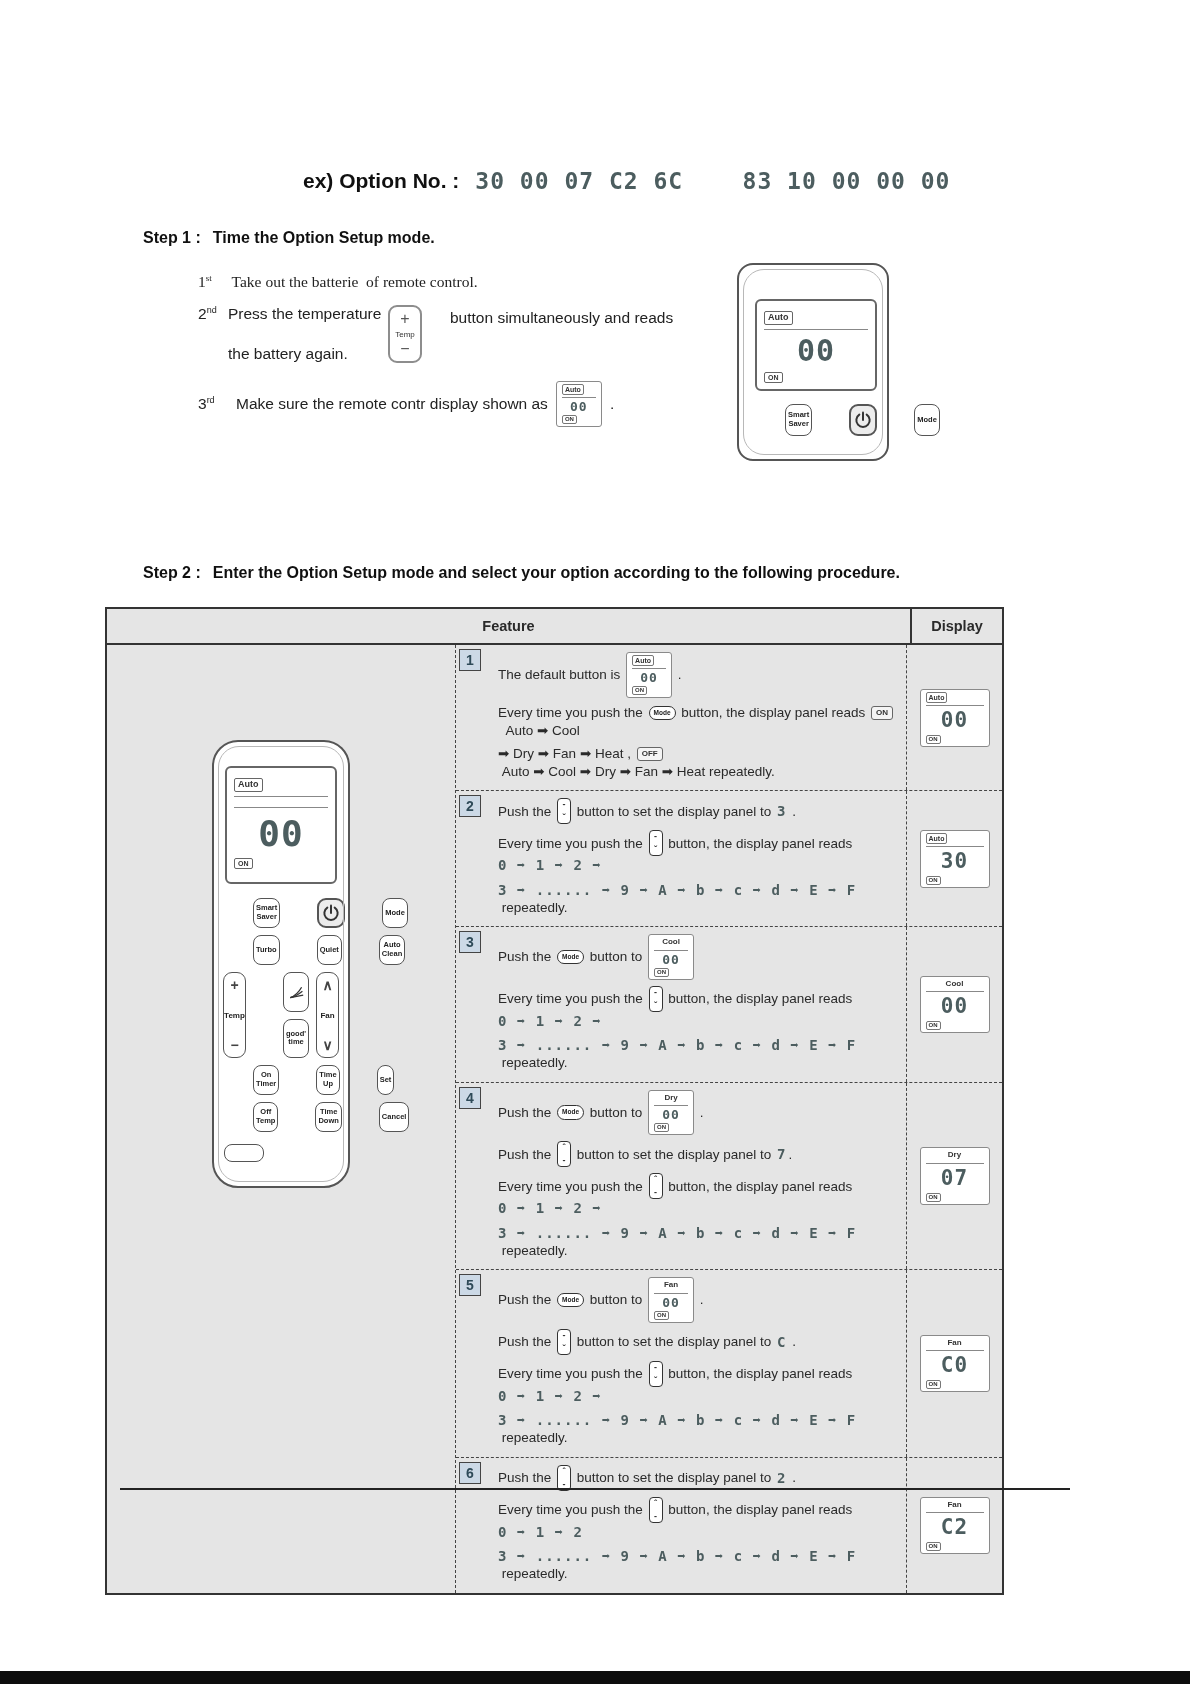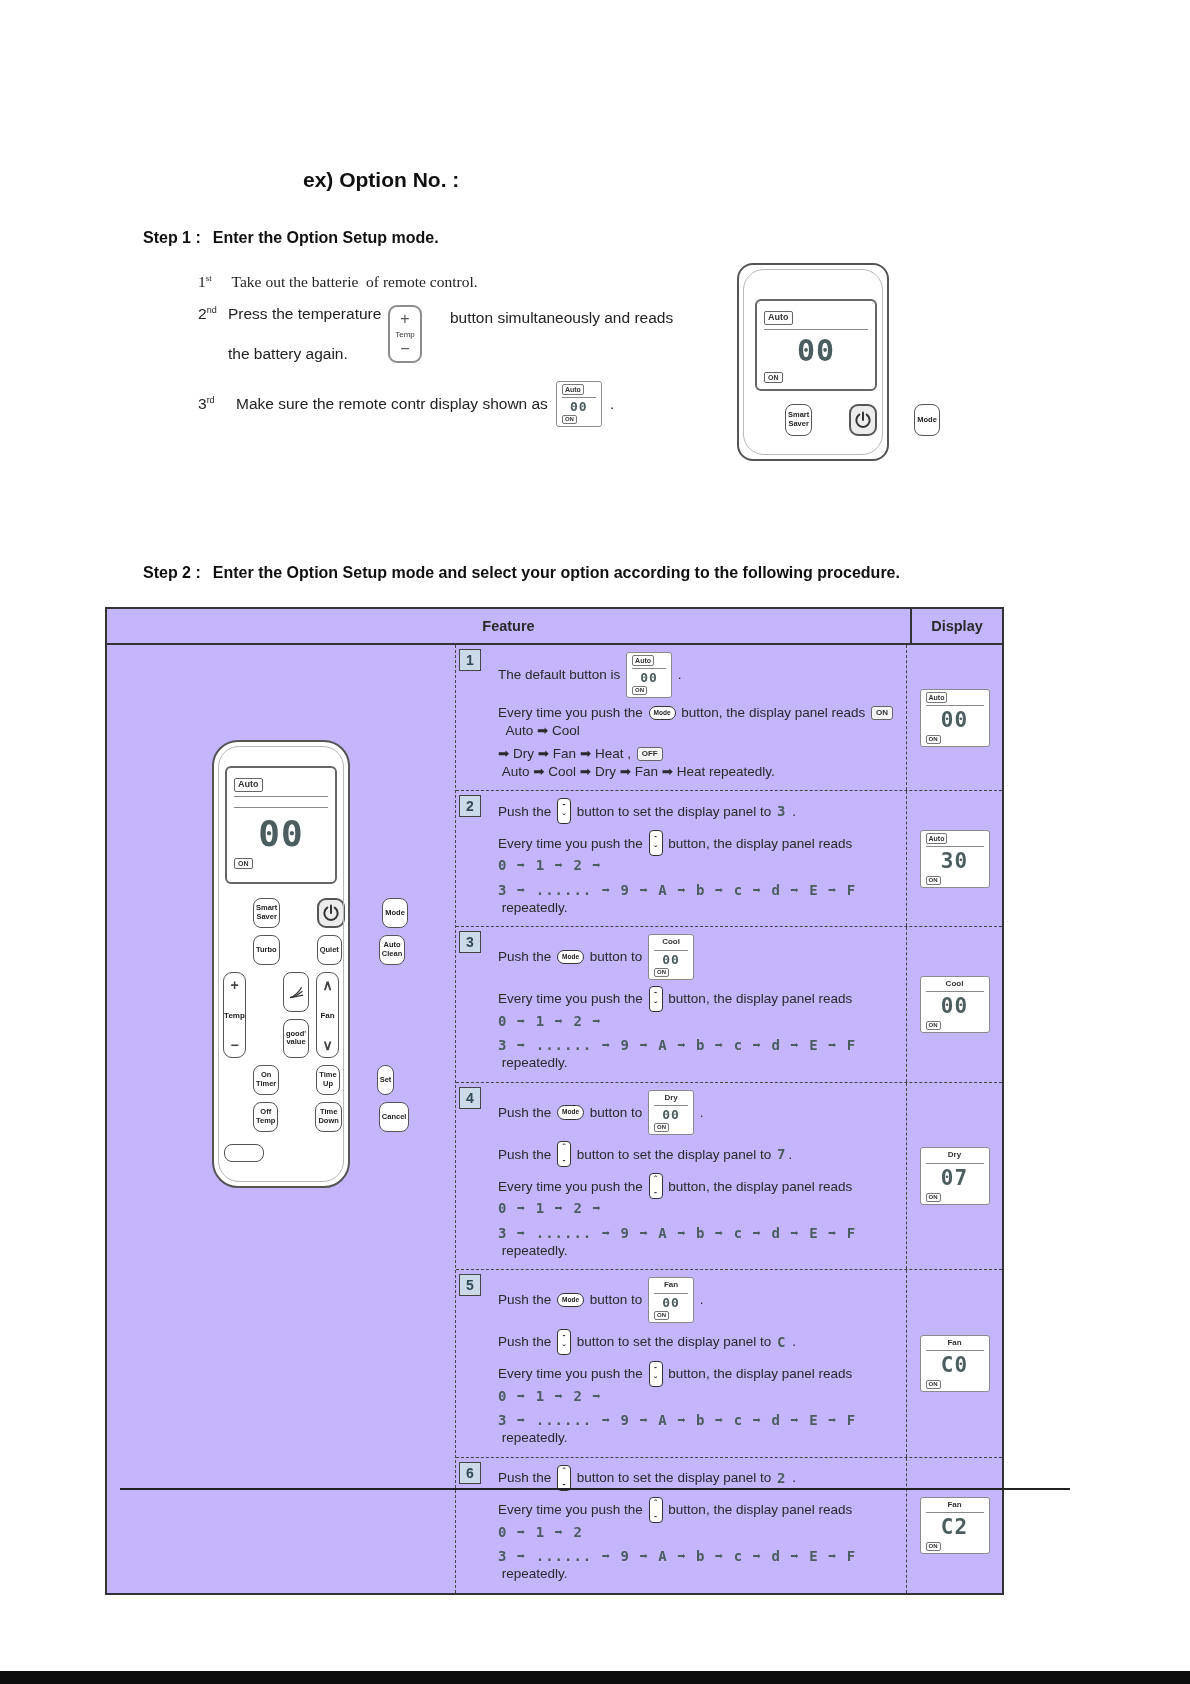--- a/index.html
+++ b/index.html
@@ -50,21 +50,21 @@
   
   .mode-btn{display:inline-block;border:1.5px solid #333;border-radius:9px;background:#fff;
     font-size:6.5px;font-weight:700;color:#222;padding:3px 4px;vertical-align:middle;line-height:1;}
   .ud-btn{display:inline-flex;flex-direction:column;align-items:center;justify-content:space-between;
     width:14px;height:26px;border:1.5px solid #333;border-radius:4px;background:#fff;
     box-sizing:border-box;padding:2px 0;vertical-align:middle;font-size:9px;line-height:.8;color:#333;font-weight:700;}
   .badge{display:inline-block;border:1px solid #666;border-radius:3px;background:#f4f4f4;
     font-size:8px;font-weight:700;color:#333;padding:1px 4px;vertical-align:1px;line-height:1.2;}
 
   
-  .option-table{position:absolute;top:607px;left:105px;width:899px;border:2px solid #333;background:#c4b5fd;box-sizing:border-box;}
+  .option-table{position:absolute;top:607px;left:105px;width:899px;border:2px solid #333;background:#e5e5e5;box-sizing:border-box;}
   .thead{display:flex;height:34px;border-bottom:2px solid #333;}
   .th-feature{flex:1;display:flex;align-items:center;justify-content:center;font-weight:700;font-size:14.5px;}
   .th-display{width:92px;border-left:2px solid #333;display:flex;align-items:center;justify-content:center;font-weight:700;font-size:14.5px;box-sizing:border-box;}
   .tbody{display:flex;}
   .remote-cell{width:349px;border-right:1.5px dashed #444;box-sizing:border-box;display:flex;justify-content:center;align-items:flex-start;padding-top:95px;}
   .rows-col{flex:1;display:flex;flex-direction:column;}
   .trow{display:flex;border-bottom:1.5px dashed #444;}
   .trow:last-child{border-bottom:none;}
   .feature-cell{flex:1;position:relative;padding:7px 6px 4px 42px;font-size:13.5px;line-height:1.3;box-sizing:border-box;}
   .display-cell{width:96px;border-left:1.5px dashed #444;display:flex;align-items:center;justify-content:center;box-sizing:border-box;}
@@ -107,25 +107,26 @@
 
   
   .footer-rule{position:absolute;top:1488px;left:120px;width:950px;border-top:2px solid #222;}
   .bottom-bar{position:absolute;left:0;top:1671px;width:1190px;height:13px;background:#0d0d0d;}
 </style>
 </head>
 <body>
 
 <div class="title-row">
   <span class="title-label">ex) Option No. :</span>
+  <span class="title-value sevenseg">30 00 07 C2 6C    83 10 00 00 00</span>
 </div>
 
 <div id="step1-heading" class="step-heading">
   <span>Step 1 :</span>
-  <span>Enter the Option Setup mode.</span>
+  <span>Time the Option Setup mode.</span>
 </div>
 
 <div id="item1" class="step1-item">
   <span class="ord"><span>1</span><sup>st</sup></span>
   <span class="txt">Take out the batterie  of remote control.</span>
 </div>
 
 <div id="item2" class="step1-item">
   <span class="ord"><span>2</span><sup>nd</sup></span>
   <span>
@@ -219,21 +220,21 @@
                 <span class="big">−</span>
               </div>
               <div class="mid-col">
                 <div class="rbtn">
                   <svg width="20" height="16" viewBox="0 0 24 20">
                     <path d="M5 17 C10 15 15 11 19 4" stroke="#333" stroke-width="1.6" fill="none"></path>
                     <path d="M5 17 C10 16 15 13 20 9" stroke="#333" stroke-width="1.6" fill="none"></path>
                     <path d="M5 17 L21 14" stroke="#333" stroke-width="1.6" fill="none"></path>
                   </svg>
                 </div>
-                <div class="rbtn">good' value</div>
+                <div class="rbtn">good' time</div>
               </div>
               <div class="tall-btn">
                 <span class="big">∧</span>
                 <span>Fan</span>
                 <span class="big">∨</span>
               </div>
             </div>
             <div class="btn-row">
               <div class="rbtn">On Timer</div>
               <div class="rbtn">Time Up</div>

